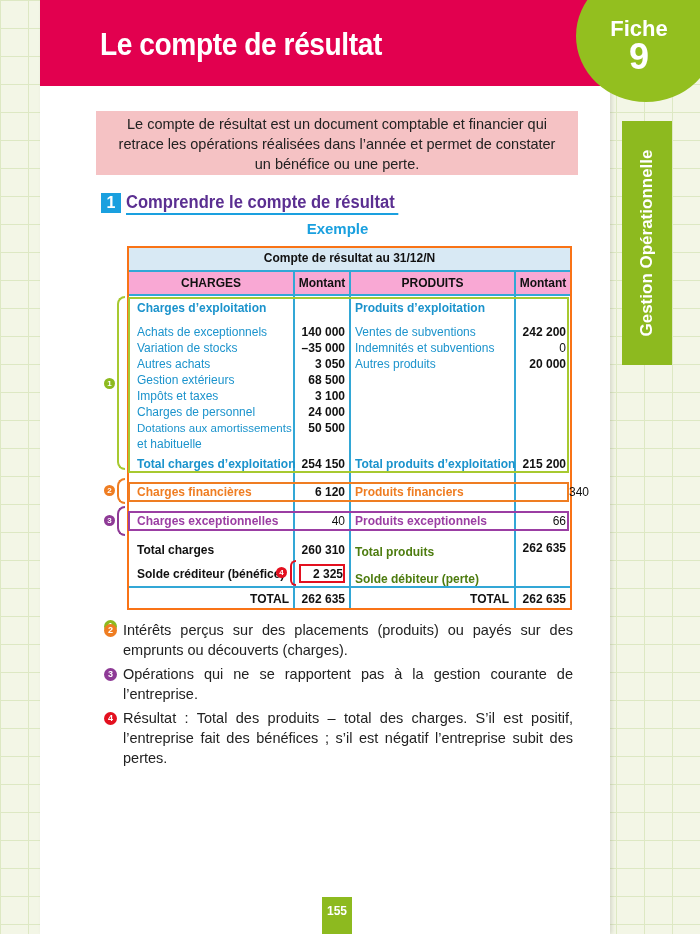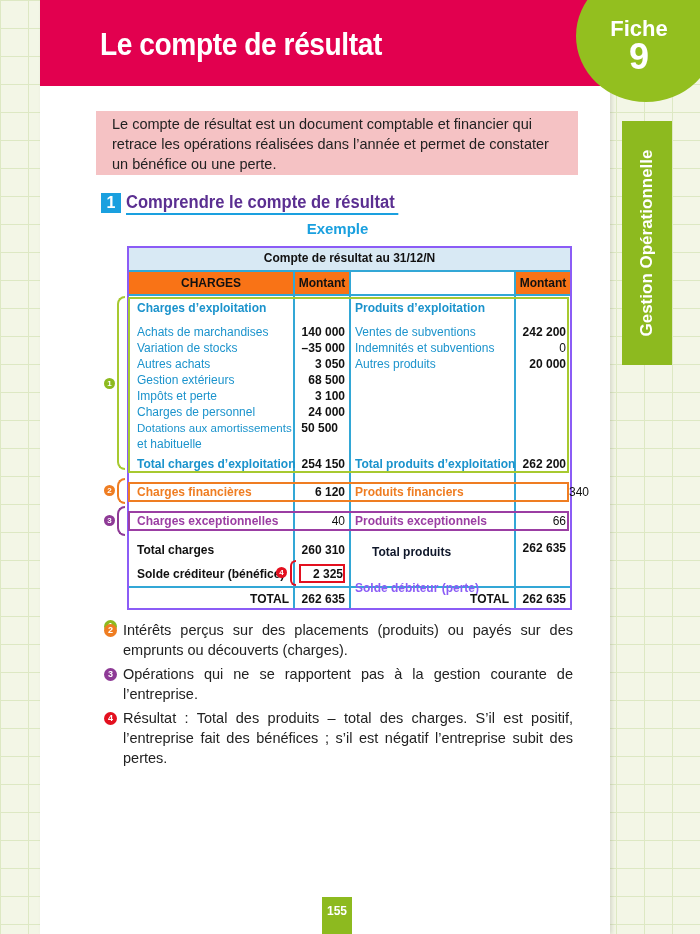--- a/index.html
+++ b/index.html
@@ -43,41 +43,42 @@
     position: absolute; left: 50%; top: 50%;
     transform: translate(-50%, -50%) rotate(-90deg);
     white-space: nowrap; color: #fff; font-weight: bold; font-size: 17px;
     font-family: "Liberation Sans", sans-serif;
   }
   .intro {
     position: absolute; left: 96px; top: 111px; width: 482px; height: 64px;
     background: #f5c2c4; padding: 3px 16px;
     font-size: 14.5px; line-height: 20px; color: #222;
     font-family: "Liberation Sans", sans-serif;
+    text-align: center;
   }
   .section-head { position: absolute; left: 101px; top: 192px; height: 22px; display: flex; align-items: center; }
   .section-num {
     background: #1aa0df; color: #fff; font-weight: bold; font-size: 16px;
     width: 20px; height: 20px; text-align: center; line-height: 20px;
     font-family: "Liberation Sans", sans-serif;
   }
   .section-title {
     color: #5b2f91; font-weight: bold; font-size: 18px; margin-left: 5px;
     font-family: "Liberation Sans", sans-serif;
     border-bottom: 2px solid #1aa0df; padding-bottom: 0px; padding-right: 4px;
     transform: scaleX(0.92); transform-origin: left center;
   }
   .exemple { position: absolute; left: 0; width: 675px; top: 220px; text-align: center; color: #1aa0df; font-weight: bold; font-size: 15px; font-family: "Liberation Sans", sans-serif; }
 
   
-  .tbl { position: absolute; left: 127px; top: 246px; width: 445px; height: 364px; border: 2px solid #8b5cf6; font-family: "Liberation Sans", sans-serif; }
+  .tbl { position: absolute; left: 127px; top: 246px; width: 445px; height: 364px; border: 2px solid #f97316; font-family: "Liberation Sans", sans-serif; }
   .tbl .vline { position: absolute; top: 22px; bottom: 0; width: 2px; background: #32a7d6; }
   .tbl .hline { position: absolute; left: 0; right: 0; height: 2px; background: #32a7d6; }
   .tbl-caption { position: absolute; left: 0; right: 0; top: 0; height: 22px; background: #d8e9f4; text-align: center; font-size: 12px; font-weight: bold; line-height: 21px; color: #111; }
-  .hdr { position: absolute; top: 24px; height: 22px; background: #f97316; font-size: 12px; font-weight: bold; line-height: 22px; color: #111; }
+  .hdr { position: absolute; top: 24px; height: 22px; background: #f9a8d4; font-size: 12px; font-weight: bold; line-height: 22px; color: #111; }
   .cell { position: absolute; font-size: 12px; line-height: 16px; white-space: nowrap; }
   .blue { color: #1b93cc; }
   .num { text-align: right; font-weight: bold; color: #111; }
   .bold { font-weight: bold; }
   .box { position: absolute; border: 2px solid; }
   .bracket { position: absolute; width: 8px; border: 2px solid; border-right: none; border-radius: 8px 0 0 8px; }
   .marker {
     position: absolute; width: 11px; height: 11px; border-radius: 50%;
     color: #fff; font-size: 8px; font-weight: bold; text-align: center; line-height: 11px;
     font-family: "Liberation Sans", sans-serif;
@@ -113,53 +114,54 @@
   <div class="tbl-caption">Compte de résultat au 31/12/N</div>
   <div class="hline" style="top:22px"></div>
   <div class="hline" style="top:46px"></div>
   <div class="hline" style="top:338px"></div>
   <div class="vline" style="left:164px"></div>
   <div class="vline" style="left:220px"></div>
   <div class="vline" style="left:385px"></div>
 
   <div class="hdr" style="left:0;width:164px;text-align:center">CHARGES</div>
   <div class="hdr" style="left:166px;width:54px;text-align:center">Montant</div>
+  <div class="hdr" style="left:222px;width:163px;text-align:center">PRODUITS</div>
   <div class="hdr" style="left:387px;width:54px;text-align:center">Montant</div>
 
   <div class="box" style="left:-1px;top:49px;width:441px;height:176px;border-color:#a7c930"></div>
   <div class="cell blue bold" style="left:8px;top:52px">Charges d’exploitation</div>
   <div class="cell blue bold" style="left:226px;top:52px">Produits d’exploitation</div>
 
-  <div class="cell blue" style="left:8px;top:76px">Achats de marchandises</div>
+  <div class="cell blue" style="left:8px;top:76px">Achats de exceptionnels</div>
   <div class="cell num" style="left:166px;width:50px;top:76px">140 000</div>
   <div class="cell blue" style="left:8px;top:92px">Variation de stocks</div>
   <div class="cell num" style="left:166px;width:50px;top:92px">–35 000</div>
   <div class="cell blue" style="left:8px;top:108px">Autres achats</div>
   <div class="cell num" style="left:166px;width:50px;top:108px">3 050</div>
   <div class="cell blue" style="left:8px;top:124px">Gestion extérieurs</div>
   <div class="cell num" style="left:166px;width:50px;top:124px">68 500</div>
-  <div class="cell blue" style="left:8px;top:140px">Impôts et perte</div>
+  <div class="cell blue" style="left:8px;top:140px">Impôts et taxes</div>
   <div class="cell num" style="left:166px;width:50px;top:140px">3 100</div>
   <div class="cell blue" style="left:8px;top:156px">Charges de personnel</div>
   <div class="cell num" style="left:166px;width:50px;top:156px">24 000</div>
   <div class="cell blue" style="left:8px;top:172px;font-size:11.5px">Dotations aux amortissements</div>
-  <div class="cell num" style="left:159px;width:50px;top:172px">50 500</div>
+  <div class="cell num" style="left:166px;width:50px;top:172px">50 500</div>
   <div class="cell blue" style="left:8px;top:188px">et habituelle</div>
 
   <div class="cell blue" style="left:226px;top:76px">Ventes de subventions</div>
   <div class="cell num" style="left:387px;width:50px;top:76px">242 200</div>
   <div class="cell blue" style="left:226px;top:92px">Indemnités et subventions</div>
   <div class="cell num" style="left:387px;width:50px;top:92px;font-weight:normal">0</div>
   <div class="cell blue" style="left:226px;top:108px">Autres produits</div>
   <div class="cell num" style="left:387px;width:50px;top:108px">20 000</div>
 
   <div class="cell blue bold" style="left:8px;top:208px">Total charges d’exploitation</div>
   <div class="cell num" style="left:166px;width:50px;top:208px">254 150</div>
   <div class="cell blue bold" style="left:226px;top:208px">Total produits d’exploitation</div>
-  <div class="cell num" style="left:387px;width:50px;top:208px">262 200</div>
+  <div class="cell num" style="left:387px;width:50px;top:208px">215 200</div>
 
   <div class="box" style="left:-1px;top:234px;width:441px;height:20px;border-color:#ef7d22"></div>
   <div class="cell bold" style="left:8px;top:236px;color:#ef7d22">Charges financières</div>
   <div class="cell num" style="left:166px;width:50px;top:236px">6 120</div>
   <div class="cell bold" style="left:226px;top:236px;color:#ef7d22">Produits financiers</div>
   <div class="cell num" style="left:387px;width:73px;top:236px;font-weight:normal">340</div>
 
   <div class="box" style="left:-1px;top:263px;width:441px;height:20px;border-color:#9b3ea3"></div>
   <div class="cell bold" style="left:8px;top:265px;color:#9b3ea3">Charges exceptionnelles</div>
   <div class="cell num" style="left:166px;width:50px;top:265px;font-weight:normal">40</div>
@@ -167,23 +169,23 @@
   <div class="cell num" style="left:387px;width:50px;top:265px;font-weight:normal">66</div>
 
   <div class="cell bold" style="left:8px;top:294px;color:#111">Total charges</div>
   <div class="cell num" style="left:166px;width:50px;top:294px">260 310</div>
   <div class="cell bold" style="left:8px;top:318px;color:#111">Solde créditeur (bénéfice)</div>
   <div class="box" style="left:170px;top:316px;width:46px;height:19px;border-color:#e3101f"></div>
   <div class="cell num" style="left:166px;width:48px;top:318px">2 325</div>
   <div class="bracket" style="left:161px;top:312px;height:26px;border-color:#e3101f;width:6px"></div>
   <div class="marker" style="left:147px;top:319px;background:#e3101f">4</div>
 
-  <div class="cell bold" style="left:243px;top:296px;color:#0f172a">Total produits</div>
+  <div class="cell bold" style="left:226px;top:296px;color:#4d7c0f">Total produits</div>
   <div class="cell num" style="left:387px;width:50px;top:292px">262 635</div>
-  <div class="cell bold" style="left:226px;top:332px;color:#8b5cf6">Solde débiteur (perte)</div>
+  <div class="cell bold" style="left:226px;top:323px;color:#4d7c0f">Solde débiteur (perte)</div>
 
   <div class="cell bold" style="left:100px;width:60px;text-align:right;top:343px;color:#111">TOTAL</div>
   <div class="cell num" style="left:166px;width:50px;top:343px">262 635</div>
   <div class="cell bold" style="left:320px;width:60px;text-align:right;top:343px;color:#111">TOTAL</div>
   <div class="cell num" style="left:387px;width:50px;top:343px">262 635</div>
 </div>
 
 <div class="bracket" style="left:117px;top:296px;height:174px;border-color:#a7c930"></div>
 <div class="marker" style="left:104px;top:378px;background:#8dba1f">1</div>
 <div class="bracket" style="left:117px;top:478px;height:26px;border-color:#ef7d22"></div>

